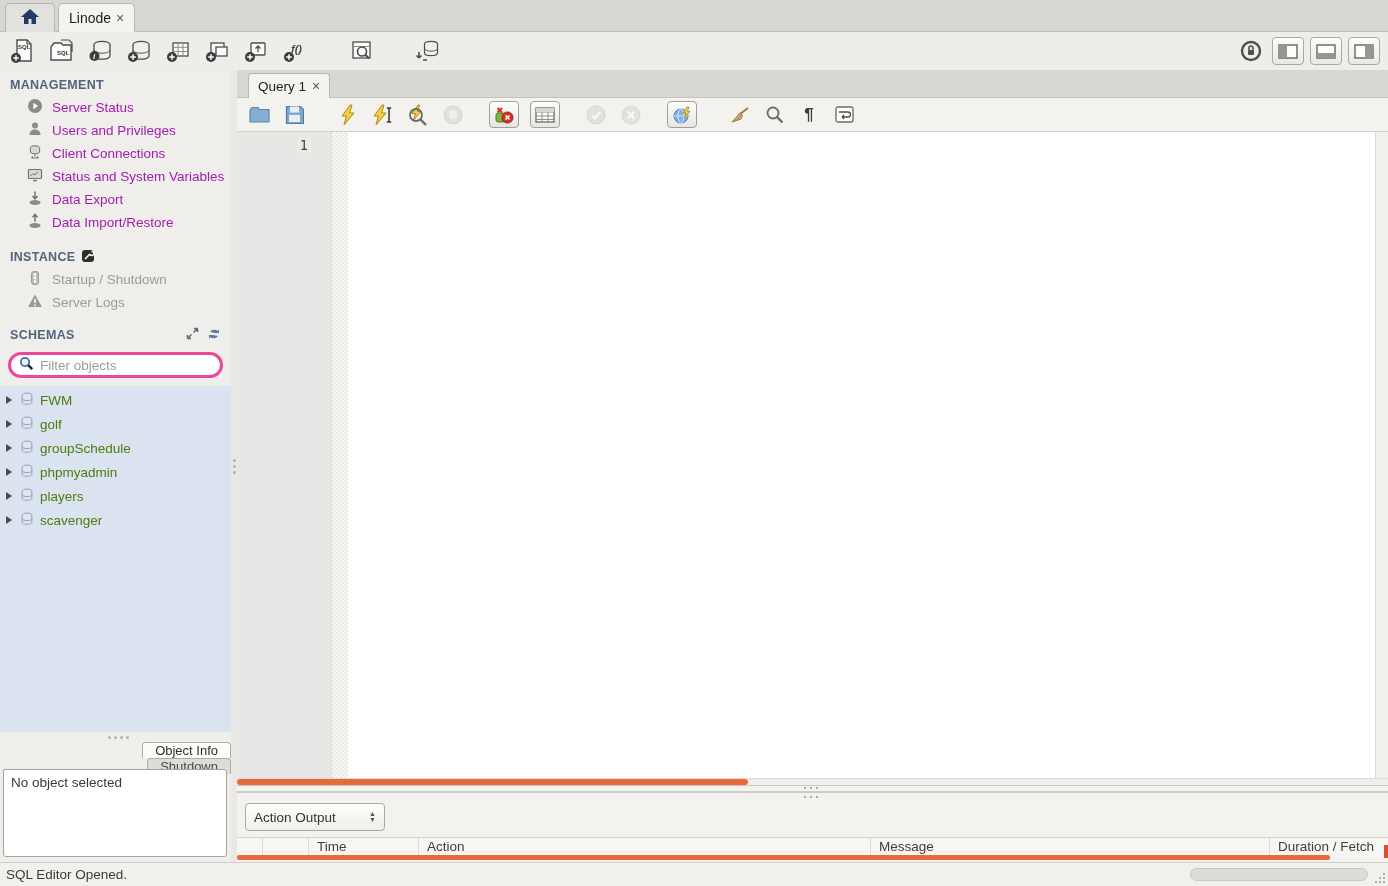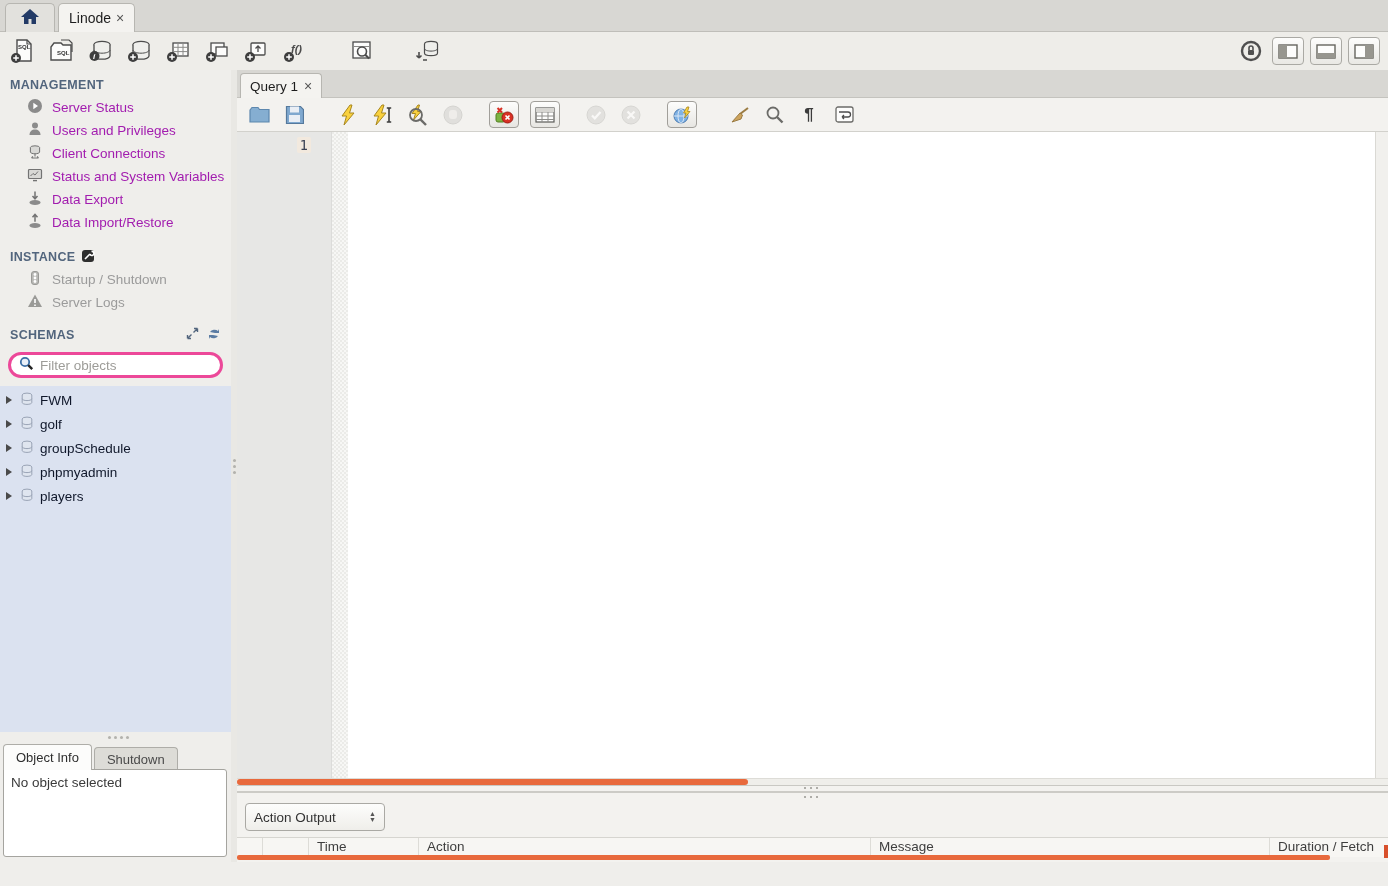--- a/index.html
+++ b/index.html
@@ -42,47 +42,47 @@
 
   .filter-wrap { margin:6px 8px 8px 8px; height:26px; background:#fff;
     border:3px solid #ec4899; border-radius:13px; display:flex; align-items:center;
     padding:0 8px; gap:6px; }
   .filter-wrap input { border:none; outline:none; flex:1; font-size:13.5px;
     font-family:"Liberation Sans",sans-serif; color:#333; background:transparent; }
   .filter-wrap input::placeholder { color:#9d9c98; }
 
   .schema-tree { flex:1; background:#dbe2f0; overflow:hidden; padding-top:2px; }
   .tree-row { height:24px; display:flex; align-items:center; gap:6px; padding-left:6px;
-    font-size:13.5px; color:#0f172a; }
+    font-size:13.5px; color:#4d7c0f; }
   .tri { width:0; height:0; border-left:6px solid #4a4a4a; border-top:4px solid transparent;
     border-bottom:4px solid transparent; margin-right:2px; }
 
   .side-hsplit { height:10px; display:flex; align-items:center; justify-content:center; }
   .dots-h { width:3px; height:3px; background:#b3b2ad; border-radius:50%;
     box-shadow:6px 0 #b3b2ad, 12px 0 #b3b2ad, -6px 0 #b3b2ad; }
 
-  .info-tabs { height:28px; display:flex; align-items:flex-end; padding-left:3px; }
+  .info-tabs { height:28px; display:flex; align-items:flex-end; padding-left:3px;flex-direction:column; }
   .info-tab { height:26px; padding:0 12px; display:flex; align-items:center; font-size:13px;
     color:#2e2e2e; border:1px solid #aeada8; border-bottom:none; border-radius:4px 4px 0 0; }
   .info-tab.active { background:#fcfcfb; position:relative; z-index:2; }
   .info-tab.inactive { background:#dddcd7; height:23px; margin-left:2px; color:#4a4a4a; }
   .info-panel { height:88px; margin:0 4px 4px 3px; background:#fff;
     border:1px solid #a5a49f; border-radius:0 3px 3px 3px; padding:5px 7px;
     font-size:13.5px; color:#3a3a3a; position:relative; top:-1px; }
 
   
   .v-splitter { position:absolute; left:231px; top:70px; width:6px; height:792px;
     background:#e9e8e4; display:flex; align-items:center; justify-content:center; }
   .dots-v { width:3px; height:3px; background:#b3b2ad; border-radius:50%;
     box-shadow:0 6px #b3b2ad, 0 -6px #b3b2ad; }
 
   
   .main { position:absolute; left:237px; top:70px; width:1151px; height:792px; }
   .query-tabstrip { height:28px; background:#d8d7d3; border-bottom:1px solid #c4c3be; position:relative; }
-  .query-tab { position:absolute; left:3px; top:3px; height:25px; padding:0 9px;
+  .query-tab { position:absolute; left:11px; top:3px; height:25px; padding:0 9px;
     background:#f4f3f0; border:1px solid #b7b6b1; border-bottom:none;
     border-radius:4px 4px 0 0; display:flex; align-items:center; gap:6px;
     font-size:13.5px; color:#1d1d1d; }
 
   .editor-toolbar { height:34px; background:#f3f2ef; border-bottom:1px solid #d2d1cc;
     display:flex; align-items:center; gap:11px; padding-left:10px; }
   .et-btn { width:24px; height:24px; display:flex; align-items:center; justify-content:center; }
   .et-btn.framed { width:30px; height:27px; border:1px solid #a19f9a; border-radius:4px;
     background:linear-gradient(#fdfdfc,#e7e6e2); }
   .et-btn.disabled { opacity:.5; }
@@ -433,20 +433,29 @@
       </div>
       <div class="tree-row">
         <span class="tri"></span>
         <span><svg width="14" height="14" viewBox="0 0 14 14">
               <ellipse cx="7" cy="3" rx="4.8" ry="1.9" fill="#dfe5ef" stroke="#99a3b5"></ellipse>
               <path d="M2.2 3 V10.5 c0 1.1 2.2 1.9 4.8 1.9 s4.8-.8 4.8-1.9 V3" fill="#dfe5ef" stroke="#99a3b5"></path>
               <path d="M2.2 6.7 c0 1.1 2.2 1.9 4.8 1.9 s4.8-.8 4.8-1.9" fill="none" stroke="#99a3b5"></path>
             </svg></span>
         <span>players</span>
       </div>
+      <div class="tree-row">
+        <span class="tri"></span>
+        <span><svg width="14" height="14" viewBox="0 0 14 14">
+              <ellipse cx="7" cy="3" rx="4.8" ry="1.9" fill="#dfe5ef" stroke="#99a3b5"></ellipse>
+              <path d="M2.2 3 V10.5 c0 1.1 2.2 1.9 4.8 1.9 s4.8-.8 4.8-1.9 V3" fill="#dfe5ef" stroke="#99a3b5"></path>
+              <path d="M2.2 6.7 c0 1.1 2.2 1.9 4.8 1.9 s4.8-.8 4.8-1.9" fill="none" stroke="#99a3b5"></path>
+            </svg></span>
+        <span>scavenger</span>
+      </div>
     </div>
 
     <div class="side-hsplit">
       <span class="dots-h"></span>
     </div>
 
     <div class="info-tabs">
       <div class="info-tab active">
         <span>Object Info</span>
       </div>
@@ -605,14 +614,26 @@
         <div class="oh-cell oh-c2"><span>Time</span></div>
         <div class="oh-cell oh-c3"><span>Action</span></div>
         <div class="oh-cell oh-c4"><span>Message</span></div>
         <div class="oh-cell oh-c5"><span>Duration / Fetch</span></div>
       </div>
       <div class="out-hscroll-thumb"></div>
       <div class="out-vtick"></div>
     </div>
   </div>
 
+  <div class="status-bar">
+    <span>SQL Editor Opened.</span>
+    <span class="sb-pill"></span>
+    <span class="sb-grip">
+      <i style="right:0;bottom:8px;position:absolute;"></i>
+      <i style="right:4px;bottom:4px;position:absolute;"></i>
+      <i style="right:0;bottom:4px;position:absolute;"></i>
+      <i style="right:8px;bottom:0;position:absolute;"></i>
+      <i style="right:4px;bottom:0;position:absolute;"></i>
+      <i style="right:0;bottom:0;position:absolute;"></i>
+    </span>
+  </div>
 
 </div>
 
 </body></html>

